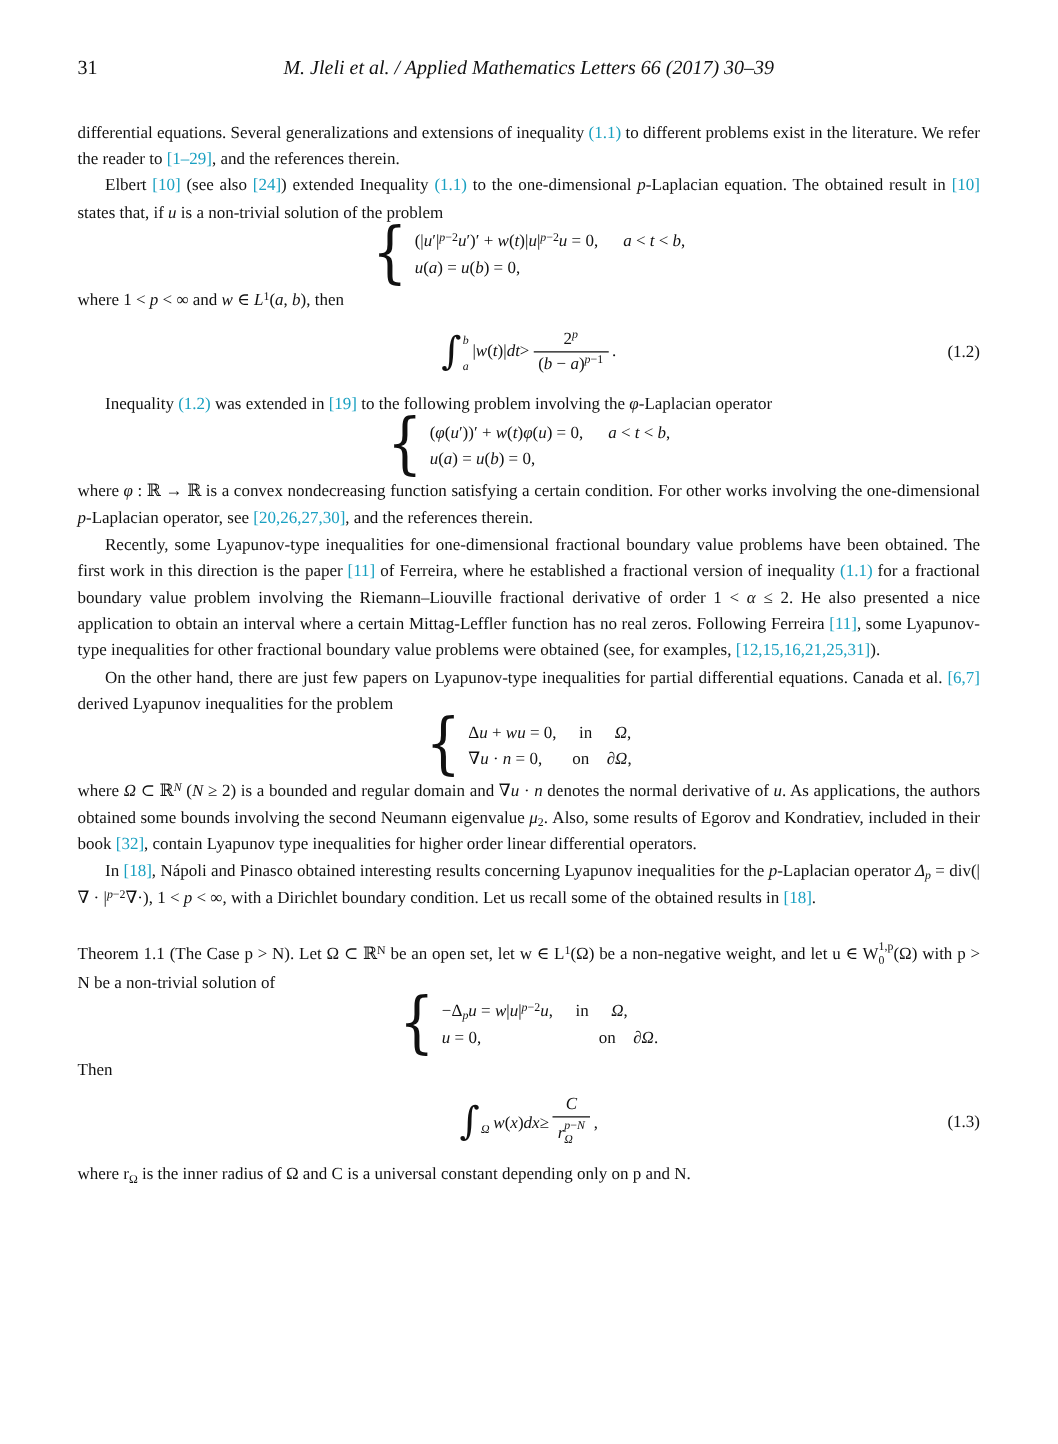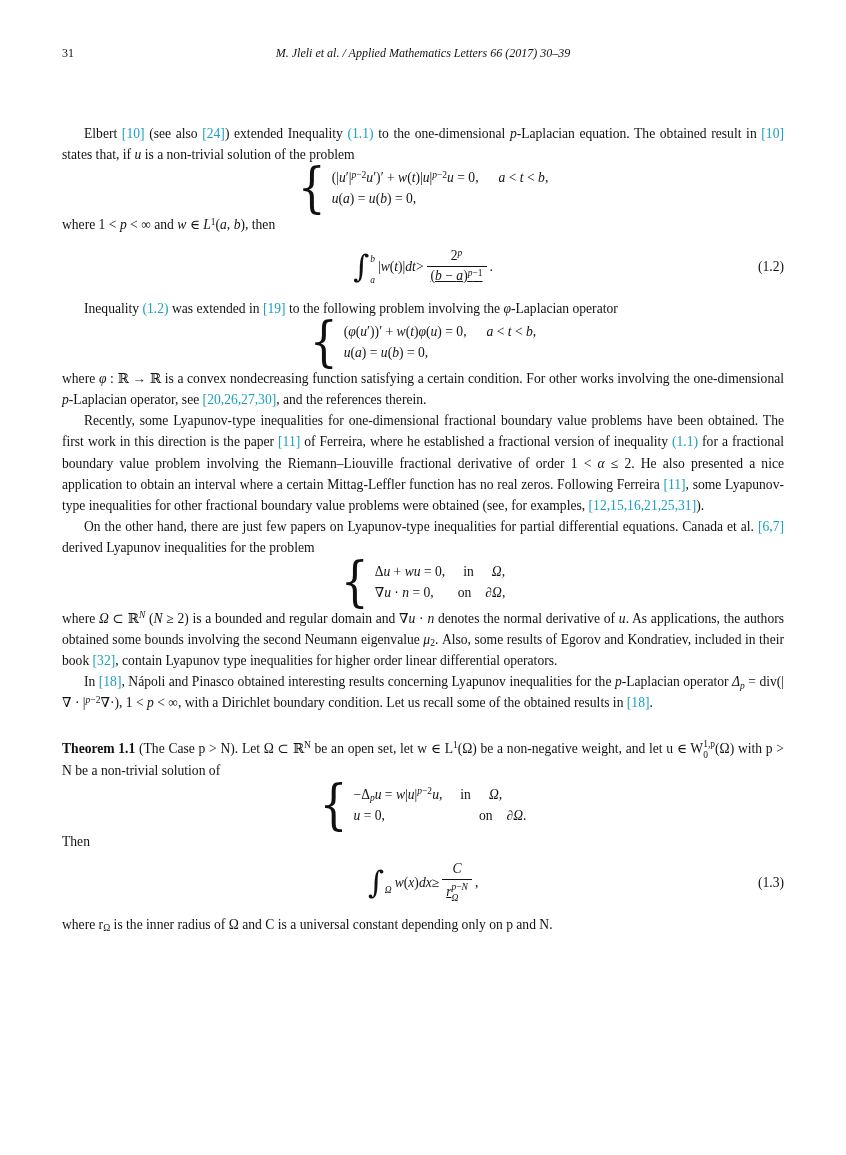--- a/index.html
+++ b/index.html
@@ -3,65 +3,66 @@
 <meta charset="utf-8">
 <style>
   * { margin:0; padding:0; box-sizing:border-box; }
   html,body { background:#ffffff; }
   body {
     width:846px; height:1155px; position:relative; overflow:hidden;
     font-family:"Liberation Serif","DejaVu Serif",serif;
     color:#111111;
   }
   .page { padding:46px 62px 0 62px; }
-  .page-header { position:relative; font-size:12px; margin-bottom:62px; height:15px; }
+  .page-header { position:relative; font-size:16px; margin-bottom:34px; height:15px; }
   .page-number { position:absolute; left:0; top:0; }
   .running-head { display:block; text-align:center; font-style:italic; }
   .article-body { font-size:13.6px; line-height:21.2px; }
   .para { text-align:justify; }
   .para.indent { text-indent:22px; }
   .para.theorem { margin-top:24px; }
   .it { }
   i { font-style:italic; }
-  b { font-weight:bold; }
+  b { font-weight:normal; }
   sup, sub { font-size:9.5px; line-height:0; }
   sup { vertical-align:baseline; position:relative; top:-0.45em; }
   sub { vertical-align:baseline; position:relative; top:0.25em; }
   .cite { color:var(--cite, #19a0c1); cursor:pointer; }
   .cases { display:flex; justify-content:center; align-items:center; margin:2px 0 5px 0; }
   .brace {
     display:inline-block; font-size:44px; line-height:42px;
     transform:scaleY(1.22); transform-origin:center; font-weight:300;
     margin-right:6px; font-family:"DejaVu Serif",serif;
   }
   .case-lines { text-align:left; }
   .case-line { line-height:21px; white-space:nowrap; }
   .eq-row { position:relative; display:flex; justify-content:center; align-items:center; margin:9px 0; min-height:44px; }
   .eq-content { display:inline-flex; align-items:center; white-space:nowrap; }
   .eq-num { position:absolute; right:0; top:50%; transform:translateY(-50%); }
   .frac { display:inline-flex; flex-direction:column; vertical-align:middle; text-align:center; margin:0 3px; }
   .frac .num { display:block; padding:0 4px 2px 4px; line-height:1.1; }
-  .frac .den { display:block; border-top:1px solid #111; padding:2px 4px 0 4px; line-height:1.1;text-decoration:underline; }
+  .frac .den { display:block; border-top:1px solid #111; padding:2px 4px 0 4px; line-height:1.1; }
   .intg { display:inline-flex; align-items:center; margin-right:3px; }
   .int-sign { font-size:31px; line-height:1; font-family:"DejaVu Serif",serif; }
   .int-limits { display:inline-flex; flex-direction:column; justify-content:space-between; height:36px; font-size:9.5px; margin-left:1px; }
   .int-limits .int-sup { text-align:left; }
   .int-limits .int-sub { text-align:left; }
   .supsub { display:inline-flex; flex-direction:column; justify-content:center; vertical-align:middle; font-size:9.5px; line-height:1.15; text-align:left; }
   .sp { display:inline-block; }
 </style>
 </head>
 <body>
 
 <div class="page">
   <header class="page-header">
     <span class="page-number">31</span>
     <span class="running-head">M. Jleli et al. / Applied Mathematics Letters 66 (2017) 30–39</span>
   </header>
   <main class="article-body">
+      <p class="para">differential equations. Several generalizations and extensions of inequality <span class="cite">(1.1)</span> to different problems exist in the literature. We refer the reader to <span class="cite">[1–29]</span>, and the references therein.</p>
       <p class="para indent">Elbert <span class="cite">[10]</span> (see also <span class="cite">[24]</span>) extended Inequality <span class="cite">(1.1)</span> to the one-dimensional <i>p</i>-Laplacian equation. The obtained result in <span class="cite">[10]</span> states that, if <i>u</i> is a non-trivial solution of the problem</p>
       <div class="cases">
         <span class="brace">{</span>
         <div class="case-lines">
           <div class="case-line">(|<i>u</i>′|<sup><i>p</i>−2</sup><i>u</i>′)′ + <i>w</i>(<i>t</i>)|<i>u</i>|<sup><i>p</i>−2</sup><i>u</i> = 0,<span class="sp" style="width: 20px;"></span><i>a</i> &lt; <i>t</i> &lt; <i>b</i>,</div>
           <div class="case-line"><i>u</i>(<i>a</i>) = <i>u</i>(<i>b</i>) = 0,</div>
         </div>
       </div>
       <p class="para">where 1 &lt; <i>p</i> &lt; ∞ and <i>w</i> ∈ <i>L</i><sup>1</sup>(<i>a</i>, <i>b</i>), then</p>
       <div class="eq-row">

